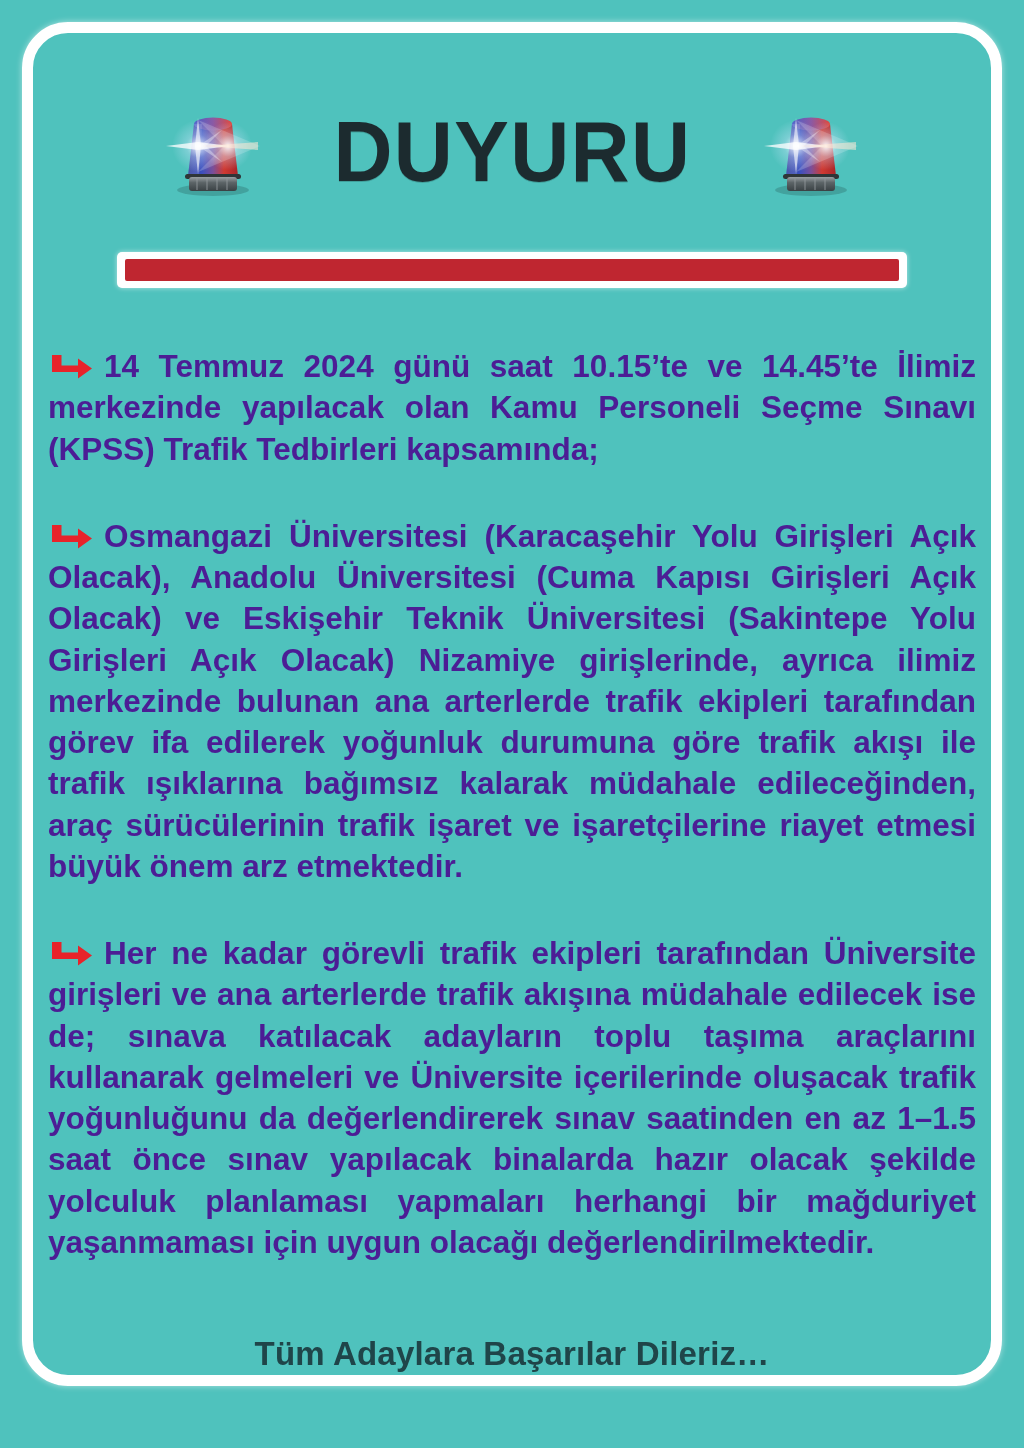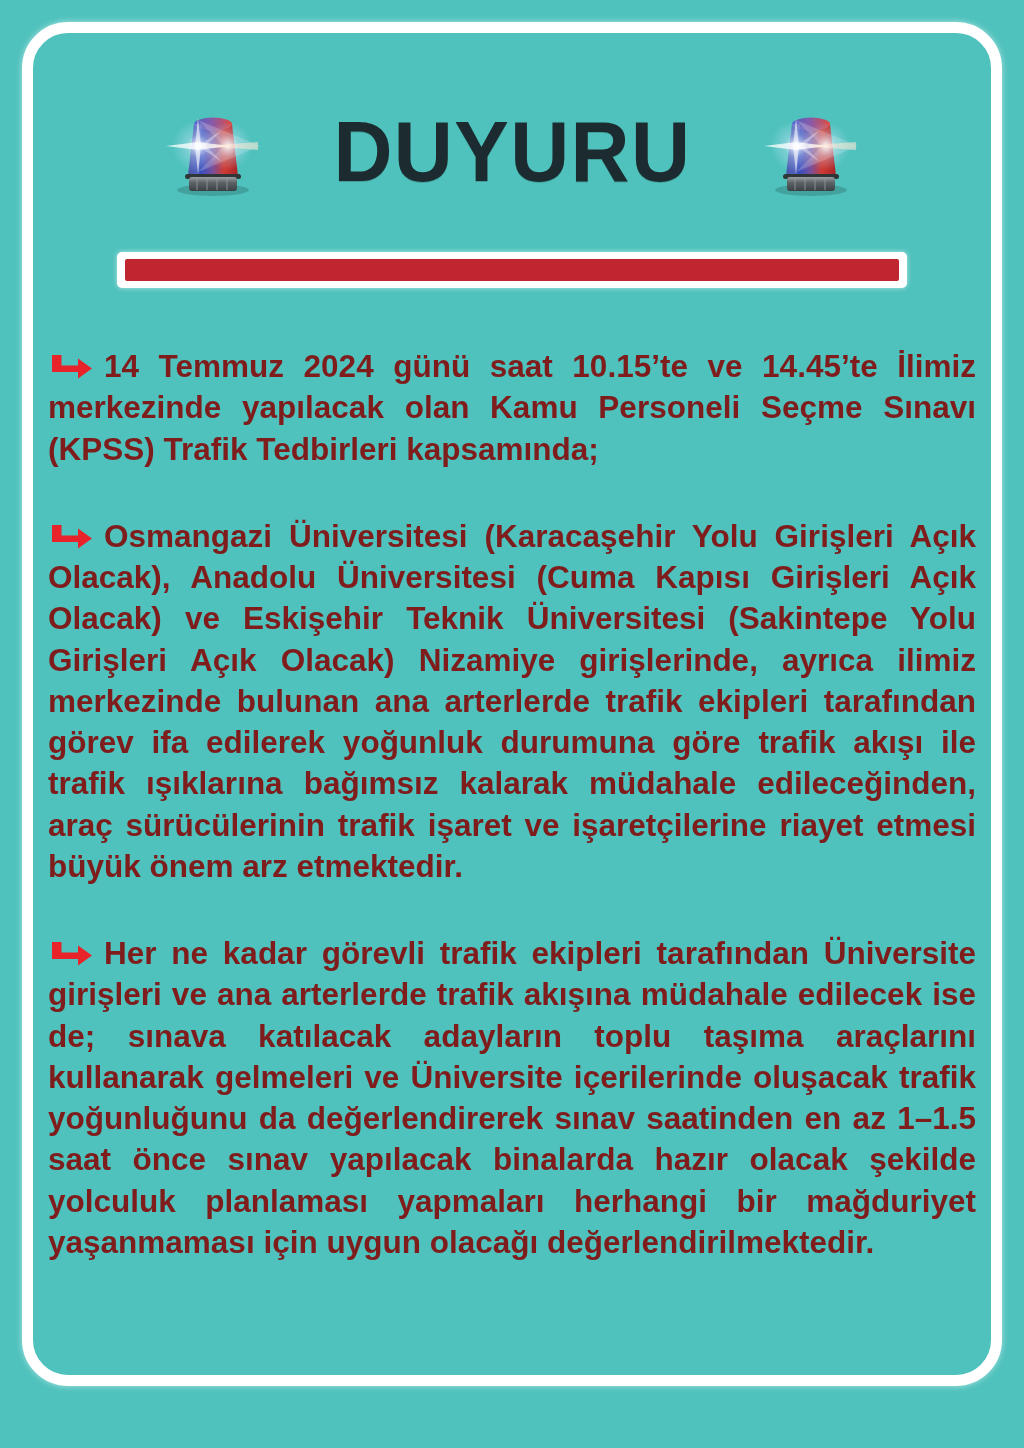--- a/index.html
+++ b/index.html
@@ -94,21 +94,21 @@
     border-radius: 2px;
   }
 
   
   .body-copy {
     margin: 58px 0 0 0;
     padding: 0 14px 0 14px;
   }
 
   .para {
-    color: #7f1d1d;
+    color: #4c1d95;
     font-family: "Liberation Sans", sans-serif;
     font-size: 31.5px;
     font-weight: 700;
     line-height: 1.31;
     text-align: justify;
     text-justify: inter-word;
     margin: 0 0 46px 0;
     -webkit-hyphens: none;
     hyphens: none;
   }
@@ -257,17 +257,18 @@
             </svg></span><span>14 Temmuz 2024 günü saat 10.15’te ve 14.45’te İlimiz merkezinde yapılacak olan Kamu Personeli Seçme Sınavı (KPSS) Trafik Tedbirleri kapsamında;</span></p>
 
       <p class="para"><span class="arrow-bullet"><svg viewBox="0 0 46 26" xmlns="http://www.w3.org/2000/svg" aria-hidden="true">
               <path d="M4 1 L13.5 1 L13.5 11.5 L30 11.5 L30 4.5 L44 14.5 L30 24.5 L30 18 L4 18 Z" fill="#e8232a"></path>
             </svg></span><span>Osmangazi Üniversitesi (Karacaşehir Yolu Girişleri Açık Olacak), Anadolu Üniversitesi (Cuma Kapısı Girişleri Açık Olacak) ve Eskişehir Teknik Üniversitesi (Sakintepe Yolu Girişleri Açık Olacak) Nizamiye girişlerinde, ayrıca ilimiz merkezinde bulunan ana arterlerde trafik ekipleri tarafından görev ifa edilerek yoğunluk durumuna göre trafik akışı ile trafik ışıklarına bağımsız kalarak müdahale edileceğinden, araç sürücülerinin trafik işaret ve işaretçilerine riayet etmesi büyük önem arz etmektedir.</span></p>
 
       <p class="para"><span class="arrow-bullet"><svg viewBox="0 0 46 26" xmlns="http://www.w3.org/2000/svg" aria-hidden="true">
               <path d="M4 1 L13.5 1 L13.5 11.5 L30 11.5 L30 4.5 L44 14.5 L30 24.5 L30 18 L4 18 Z" fill="#e8232a"></path>
             </svg></span><span>Her ne kadar görevli trafik ekipleri tarafından Üniversite girişleri ve ana arterlerde trafik akışına müdahale edilecek ise de; sınava katılacak adayların toplu taşıma araçlarını kullanarak gelmeleri ve Üniversite içerilerinde oluşacak trafik yoğunluğunu da değerlendirerek sınav saatinden en az 1–1.5 saat önce sınav yapılacak binalarda hazır olacak şekilde yolculuk planlaması yapmaları herhangi bir mağduriyet yaşanmaması için uygun olacağı değerlendirilmektedir.</span></p>
 
+      <div class="closing">Tüm Adaylara Başarılar Dileriz…</div>
 
     </div>
 
   </div>
 </div>
 
 </body></html>

